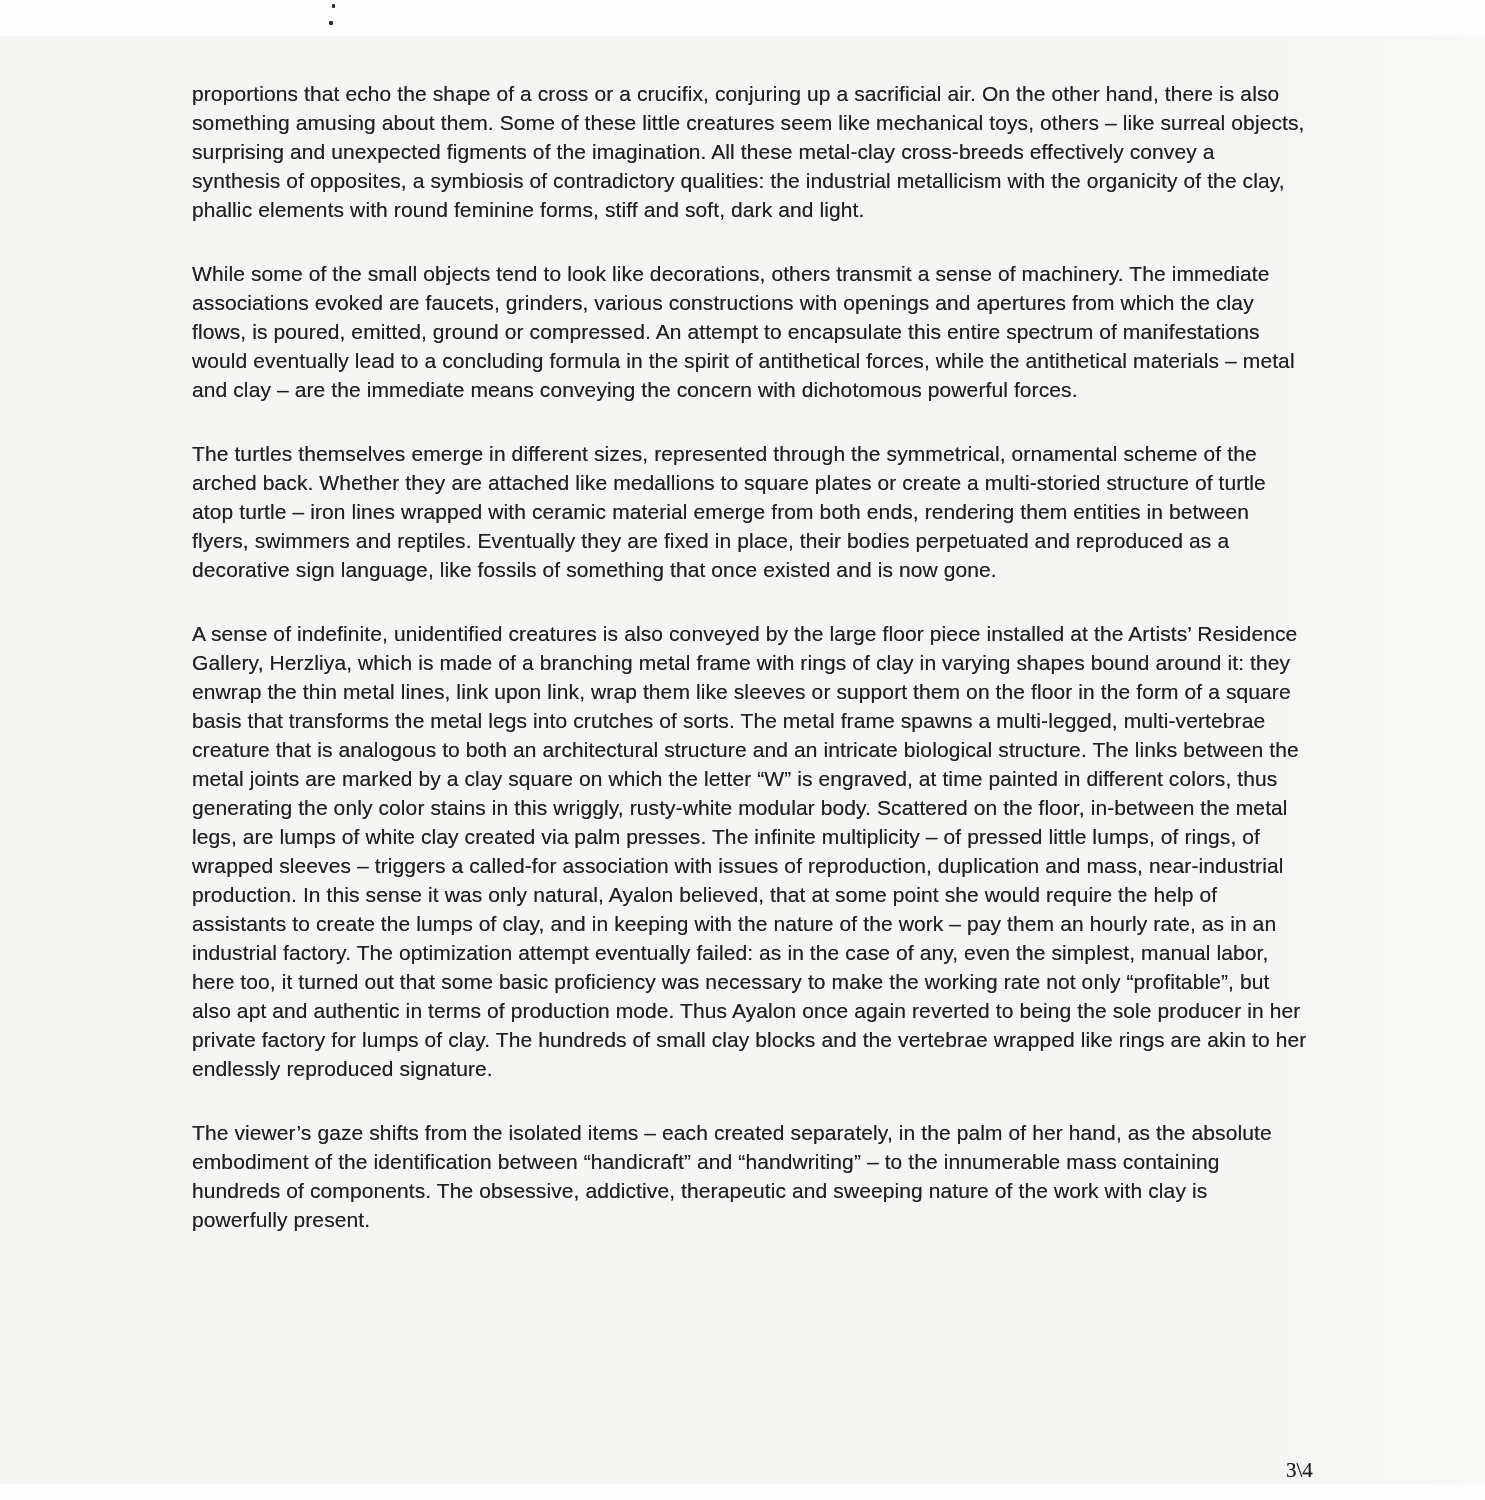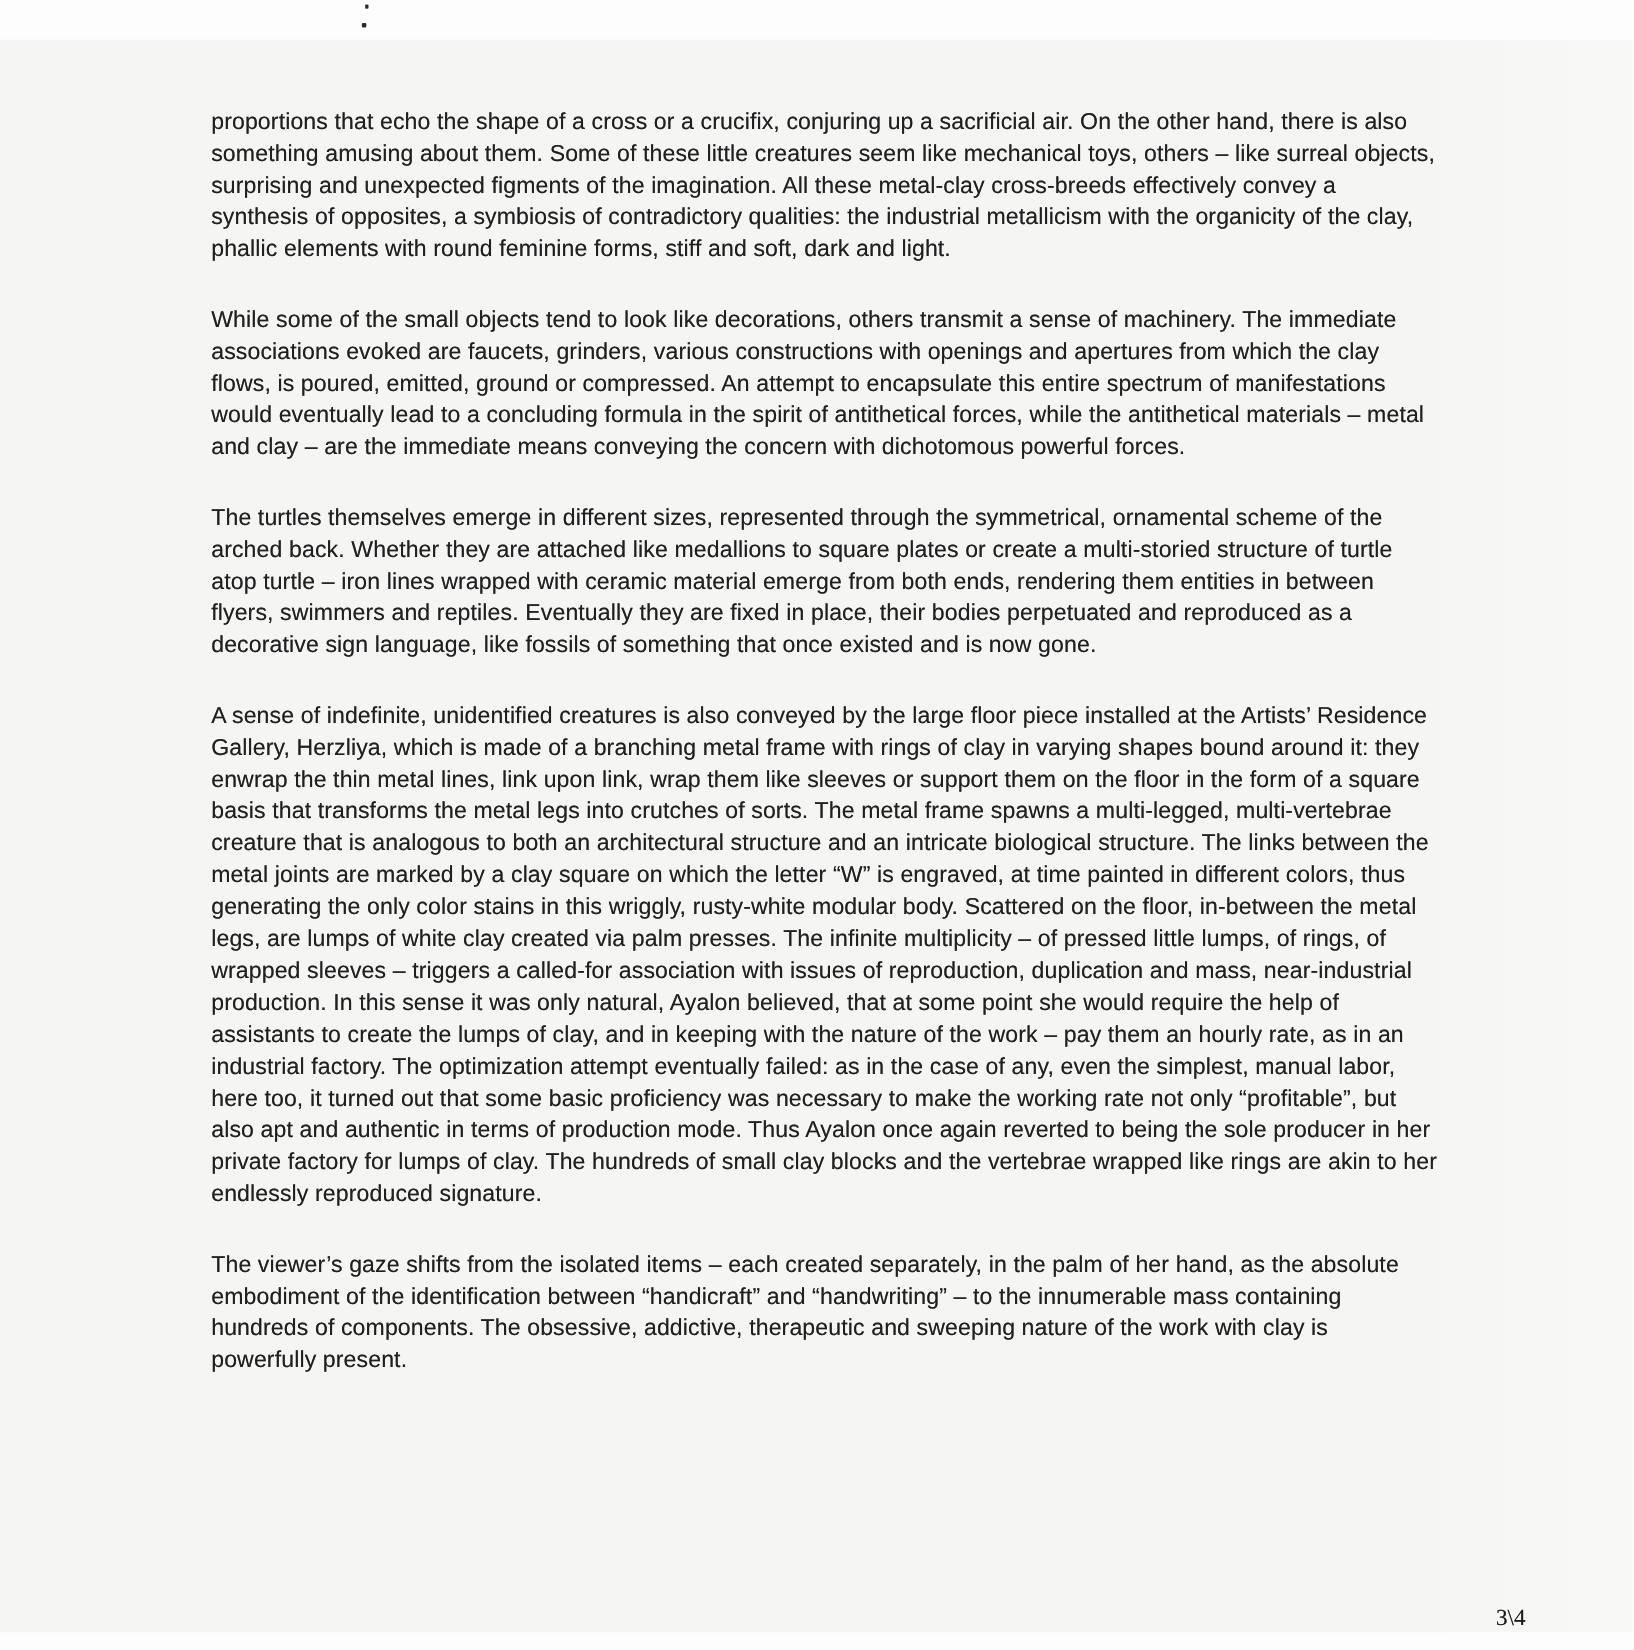--- a/index.html
+++ b/index.html
@@ -26,34 +26,34 @@
   .speck {
     position: absolute;
     background: #2a2a2a;
     border-radius: 1px;
   }
   .speck-1 { left: 332px; top: 4px;  width: 3px; height: 4px; }
   .speck-2 { left: 329px; top: 21px; width: 4px; height: 4px; }
   .text-column {
     position: absolute;
     left: 192px;
-    top: 96px;
+    top: 79px;
     width: 1115px;
     color: #202020;
     font-size: 21px;
     line-height: 29px;
     letter-spacing: 0.1px;
     text-shadow: 0 0 0.5px rgba(20,20,20,0.55);
   }
   .text-column p {
     margin: 0 0 35px 0;
   }
   .page-number {
     position: absolute;
-    left: 1360px;
+    left: 1286px;
     top: 1458px;
     font-family: "Liberation Serif", "DejaVu Serif", serif;
     font-size: 21px;
     color: #1b1b1b;
     text-shadow: 0 0 0.5px rgba(20,20,20,0.5);
   }
 </style>
 </head>
 <body>
 

